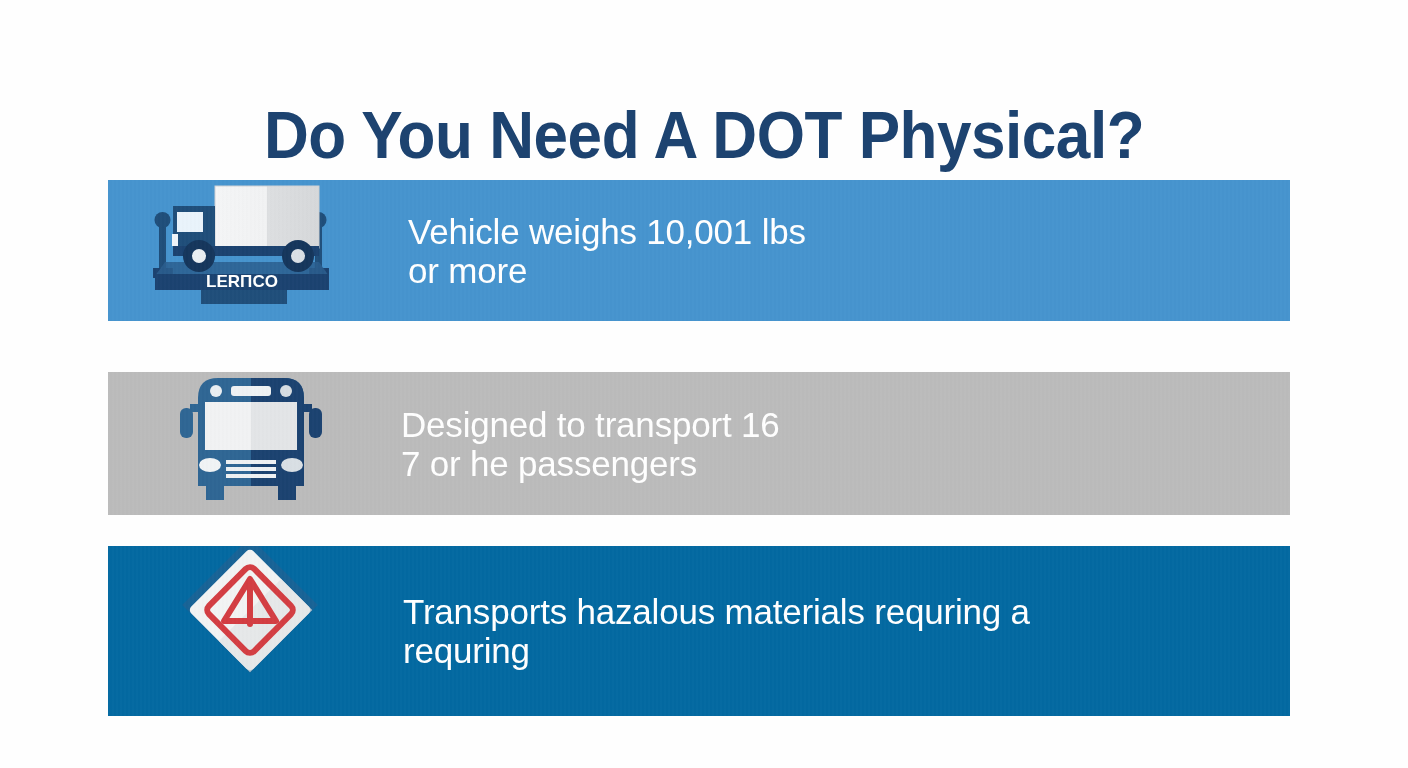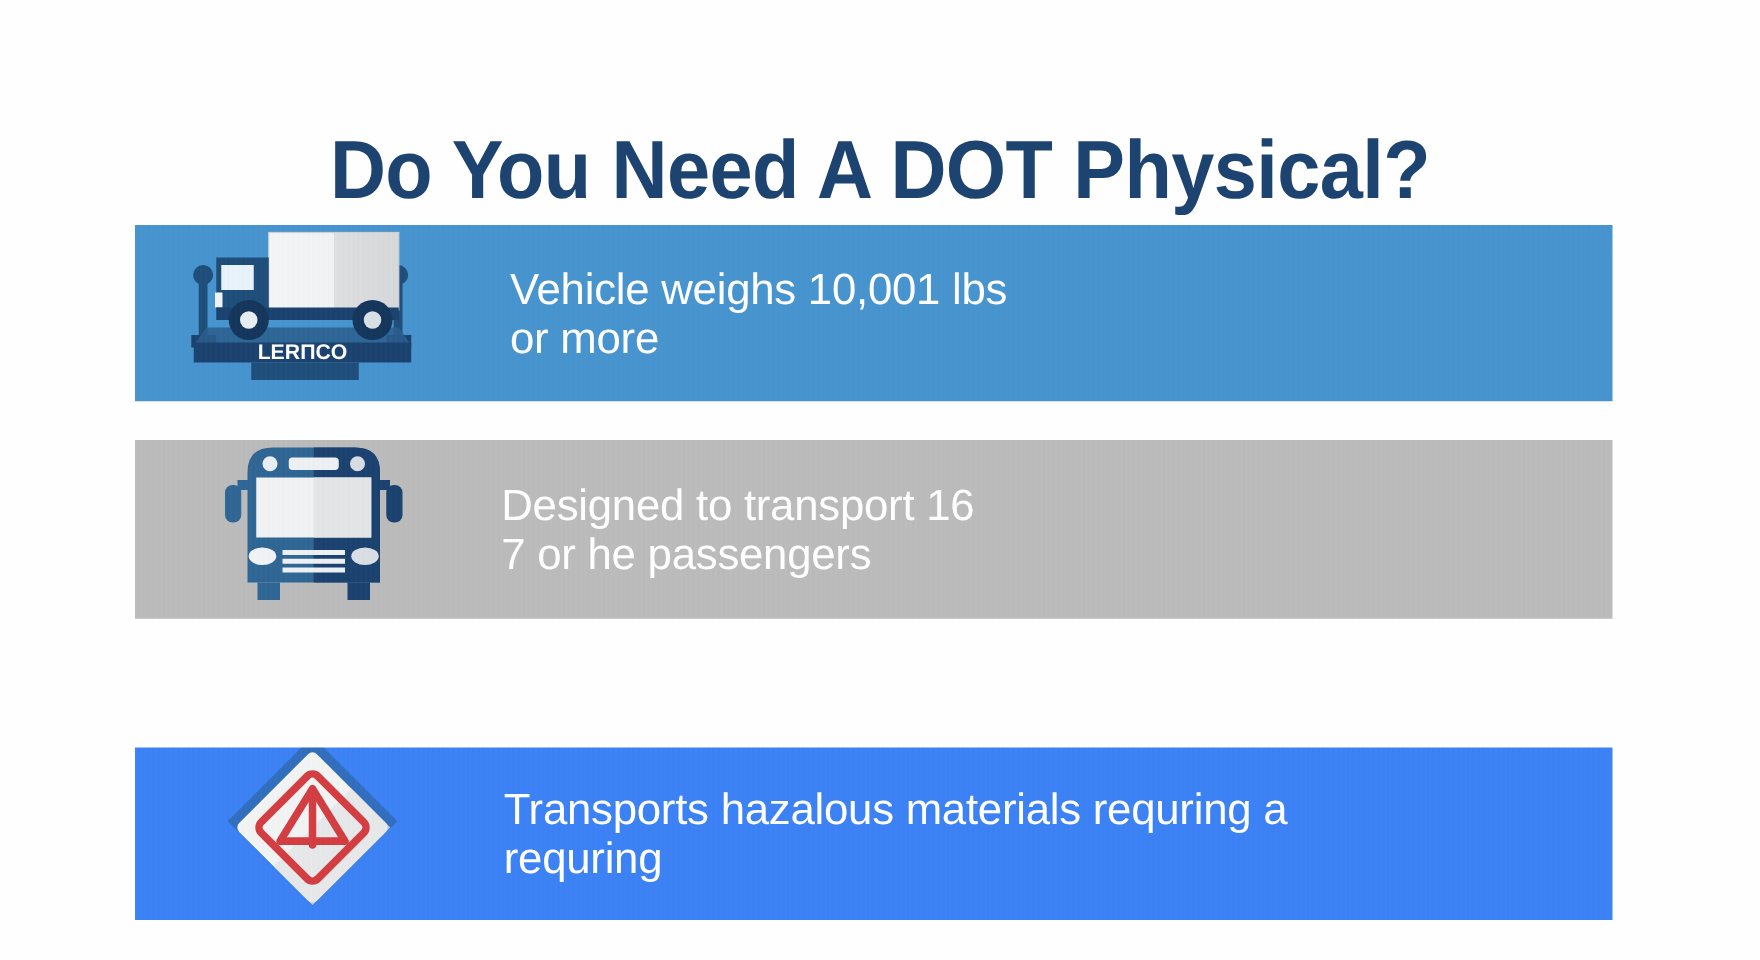--- a/index.html
+++ b/index.html
@@ -44,22 +44,22 @@
   
   .row {
     position: absolute;
     left: 108px;
     width: 1182px;
     display: flex;
     align-items: center;
     overflow: hidden;
   }
   .row-1 { top: 180px;  height: 141px; background: #4694ce; }
-  .row-2 { top: 352px;  height: 143px; background: #bbbbbb; }
-  .row-3 { top: 598px;  height: 138px; background: #3b82f6; }
+  .row-2 { top: 372px;  height: 143px; background: #bbbbbb; }
+  .row-3 { top: 546px;  height: 170px; background: #0369a1; }
 
   .row-icon {
     position: relative;
     flex: 0 0 auto;
     width: 230px;
     height: 100%;
     display: flex;
     justify-content: center;
   }
   .row-1 .row-icon { width: 285px; }

